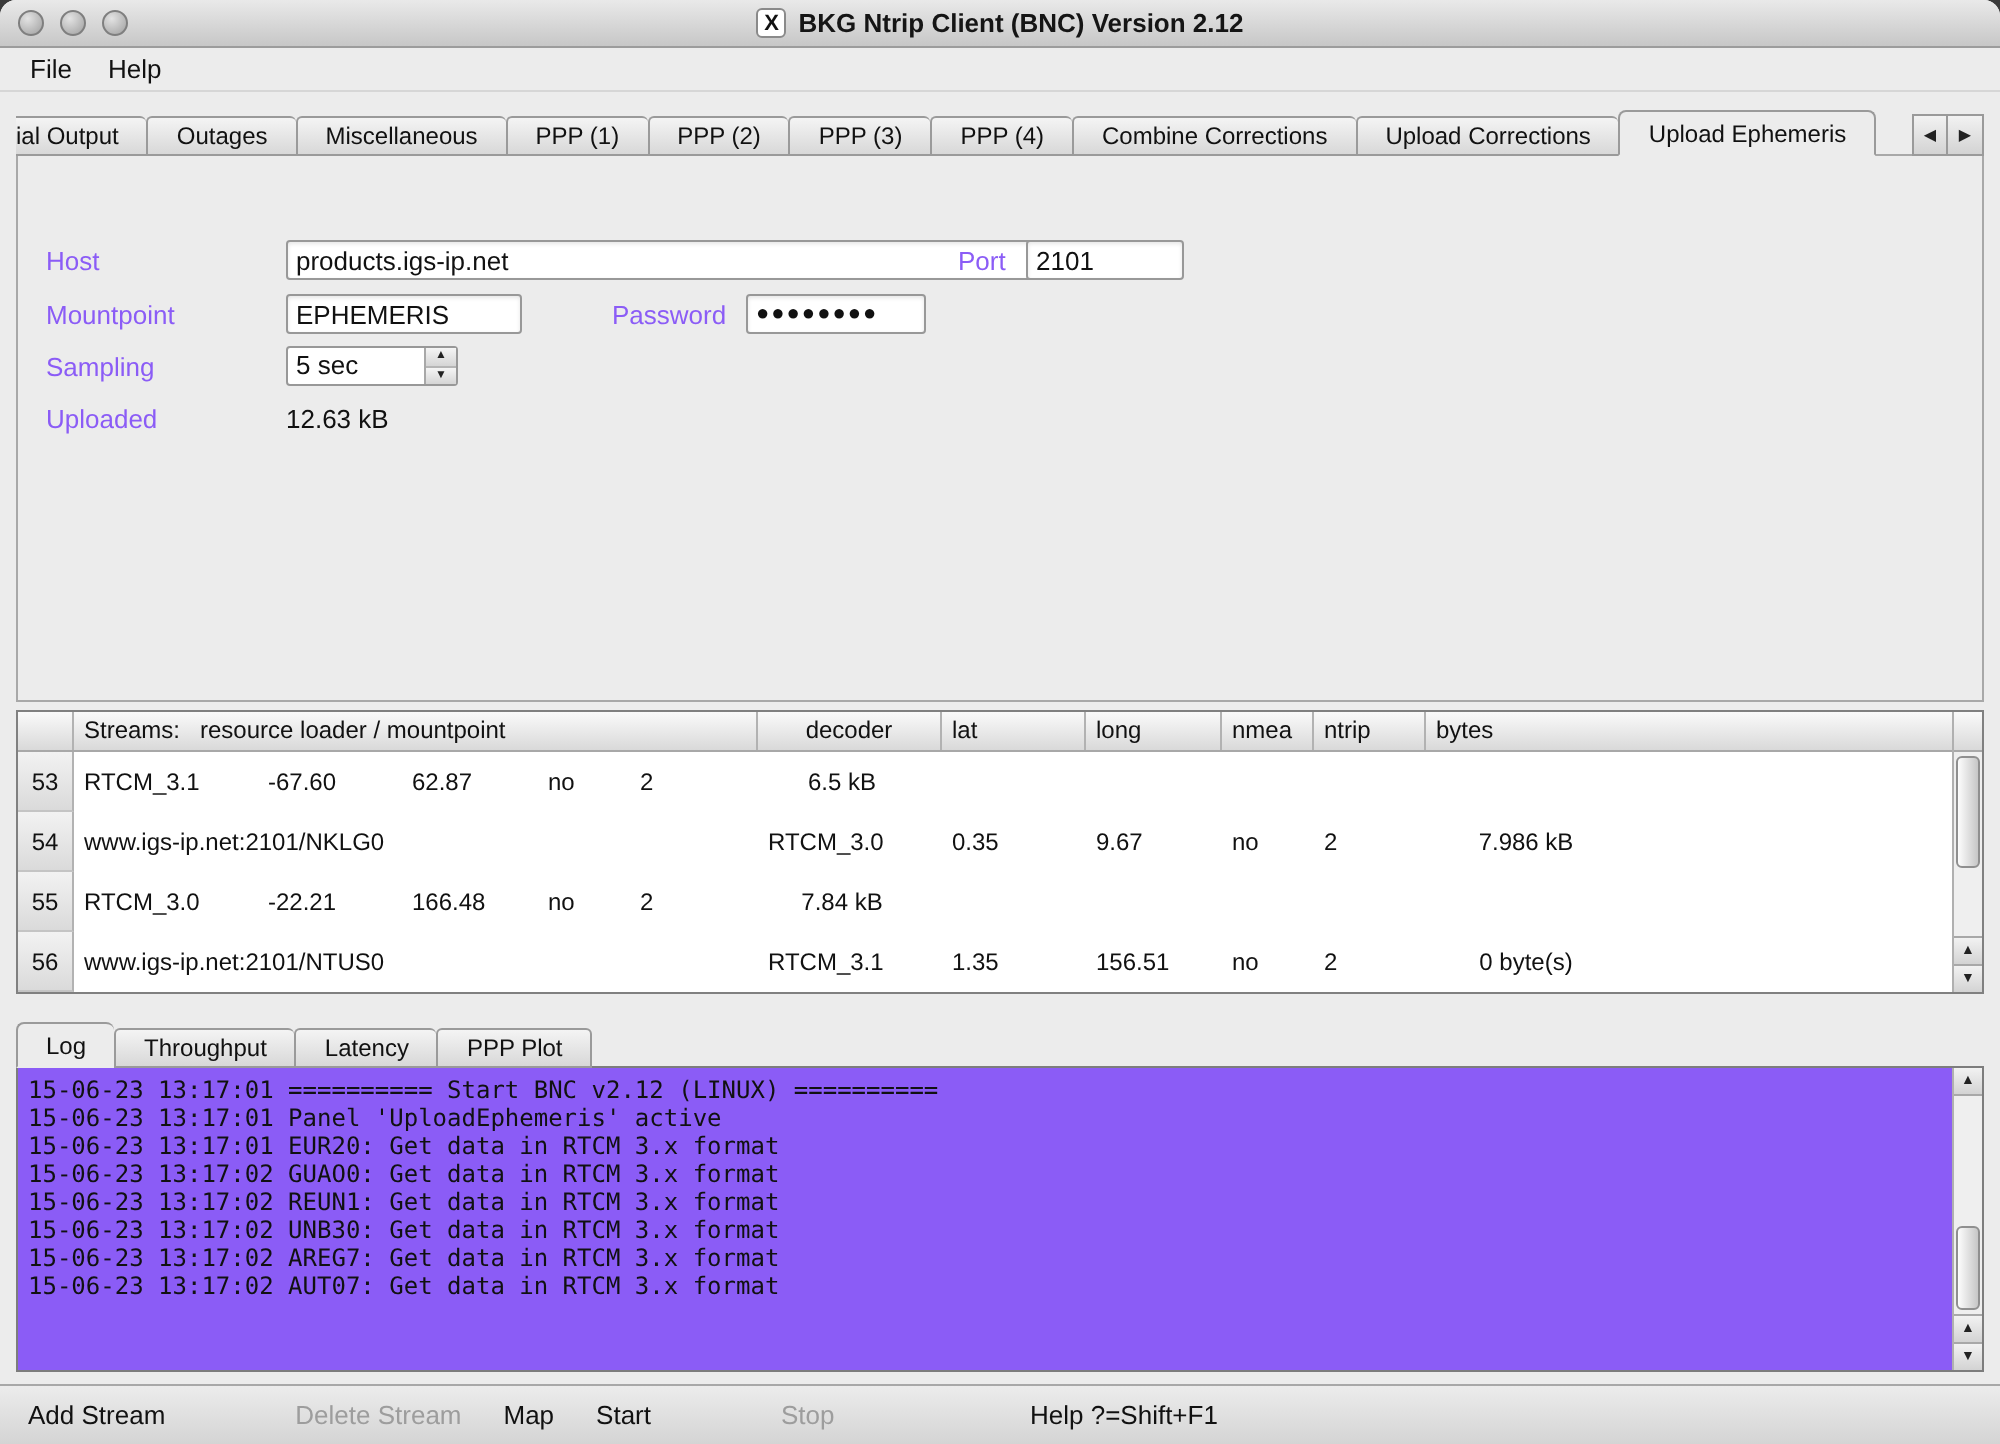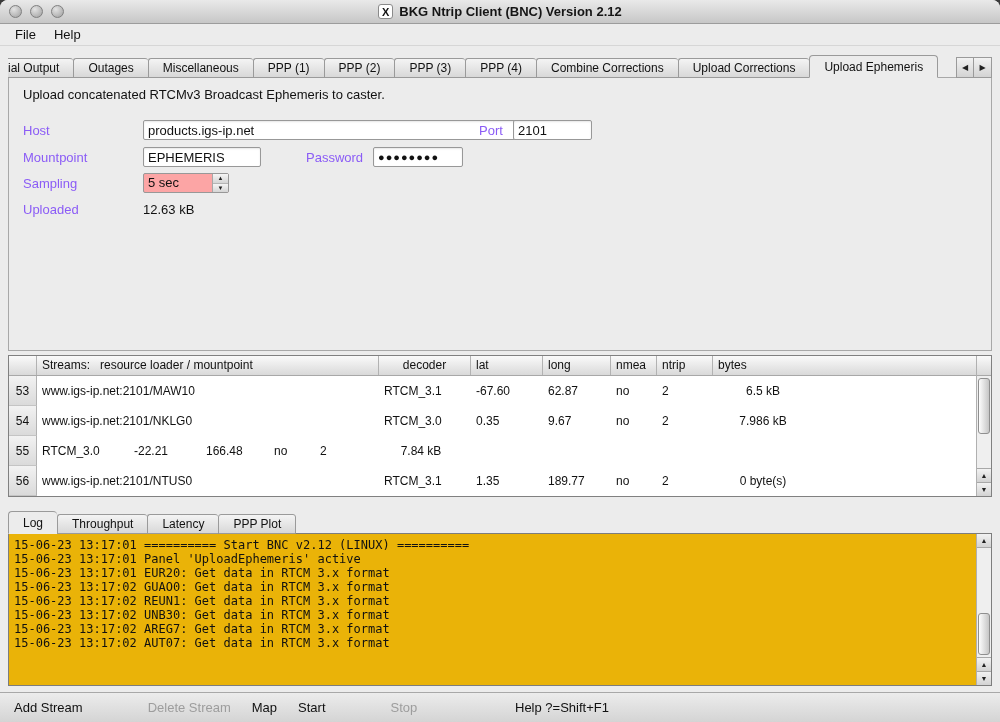--- a/index.html
+++ b/index.html
@@ -41,21 +41,21 @@
   .mainpanel { position:absolute; top:77px; left:8px; right:8px; height:274px;
     border:1px solid #a8a8a8; background:#ececec; z-index:1; }
   .desc { position:absolute; left:14px; top:9px; font-size:13px; color:#111; }
   .lbl { position:absolute; font-size:13px; color:#8b5cf6; }
   .field { position:absolute; height:20px; border:1px solid #989898; background:#fff; color:#111;
     font-family:"Liberation Sans",sans-serif; font-size:13px; padding:0 4px; border-radius:2px;
     box-shadow:inset 0 1px 2px rgba(0,0,0,0.10); }
   .pwd { letter-spacing:1px; font-size:11px; }
   .static-val { position:absolute; font-size:13px; color:#111; }
   .spinbox { position:absolute; left:134px; top:95px; width:86px; height:20px; display:flex;
-    border:1px solid #989898; border-radius:2px; background:#fca5a5; }
+    border:1px solid #989898; border-radius:2px; background:#ffffff; }
   .spin-val { flex:1; font-size:13px; padding:1px 4px; color:#111; }
   .spin-btns { width:16px; display:flex; flex-direction:column; border-left:1px solid #a8a8a8; }
   .spin-b { flex:1; background:linear-gradient(#f5f5f5,#d5d5d5); font-size:6px; color:#222;
     display:flex; align-items:center; justify-content:center; }
   .spin-b:first-child { border-bottom:1px solid #b5b5b5; }
 
   
   .streams { position:absolute; top:355px; left:8px; right:8px; height:142px;
     border:1px solid #808080; background:#fff; }
   .sbody { position:absolute; left:0; top:0; bottom:0; right:15px; overflow:hidden; }
@@ -80,21 +80,21 @@
   .vs-thumb { position:absolute; left:1px; right:1px; border:1px solid #8f8f8f; border-radius:3px;
     background:linear-gradient(90deg,#fdfdfd,#c6c6c6); }
   .vs-btn { position:absolute; left:0; right:0; height:14px; background:linear-gradient(#f2f2f2,#d3d3d3);
     border-top:1px solid #a8a8a8; font-size:7px; color:#222; display:flex; align-items:center; justify-content:center; }
 
   
   .btabs { position:absolute; top:511px; left:8px; height:23px; display:flex; z-index:5; }
 
   
   .logpanel { position:absolute; top:533px; left:8px; right:8px; height:153px;
-    border:1px solid #7d7d7d; background:#eab308; z-index:1; }
+    border:1px solid #7d7d7d; background:#8b5cf6; z-index:1; }
   .logview { position:absolute; left:0; top:0; bottom:0; right:15px; padding:4px 5px; overflow:hidden; }
   .logline { font-family:"DejaVu Sans Mono",monospace; font-size:12px; line-height:14px;
     white-space:pre; color:#111; }
 
   
   .toolbar { position:absolute; left:0; right:0; bottom:0; height:30px;
     background:linear-gradient(#ececec,#d4d4d4); border-top:1px solid #a8a8a8;
     display:flex; align-items:center; font-size:13px; color:#111; padding-left:14px; gap:21px; }
   .tbtn { white-space:nowrap; }
   .tbtn.disabled { color:#9d9d9d;margin-left:44px; }
@@ -133,21 +133,20 @@
     <div class="tab">Combine Corrections</div>
     <div class="tab">Upload Corrections</div>
     <div class="tab active">Upload Ephemeris</div>
   </div>
   <div class="tabscroll">
     <div class="sbtn">◀</div>
     <div class="sbtn">▶</div>
   </div>
 
   <div class="mainpanel">
-    <div class="desc">Upload concatenated RTCMv3 Broadcast Ephemeris to caster.</div>
 
     <span class="lbl" style="left:14px; top:45px;">Host</span>
     <input class="field" style="left: 134px; top: 42px; width: 382px;" value="products.igs-ip.net">
     <span class="lbl" style="left:470px; top:45px;">Port</span>
     <input class="field" style="left: 504px; top: 42px; width: 79px;" value="2101">
 
     <span class="lbl" style="left:14px; top:72px;">Mountpoint</span>
     <input class="field" style="left: 134px; top: 69px; width: 118px;" value="EPHEMERIS">
     <span class="lbl" style="left:297px; top:72px;">Password</span>
     <input class="field pwd" style="left: 364px; top: 69px; width: 90px;" value="●●●●●●●●">
@@ -173,21 +172,20 @@
         <div class="hcell c2">decoder</div>
         <div class="hcell c3">lat</div>
         <div class="hcell c4">long</div>
         <div class="hcell c5">nmea</div>
         <div class="hcell c6">ntrip</div>
         <div class="hcell hfill">bytes</div>
       </div>
 
       <div class="srow">
         <div class="ncell">53</div>
-        <div class="cell c1">www.igs-ip.net:2101/MAW10</div>
         <div class="cell c2">RTCM_3.1</div>
         <div class="cell c3">-67.60</div>
         <div class="cell c4">62.87</div>
         <div class="cell c5">no</div>
         <div class="cell c6">2</div>
         <div class="cell c7">6.5 kB</div>
         <div class="cell cfill"></div>
       </div>
       <div class="srow">
         <div class="ncell">54</div>
@@ -208,21 +206,21 @@
         <div class="cell c5">no</div>
         <div class="cell c6">2</div>
         <div class="cell c7">7.84 kB</div>
         <div class="cell cfill"></div>
       </div>
       <div class="srow">
         <div class="ncell">56</div>
         <div class="cell c1">www.igs-ip.net:2101/NTUS0</div>
         <div class="cell c2">RTCM_3.1</div>
         <div class="cell c3">1.35</div>
-        <div class="cell c4">189.77</div>
+        <div class="cell c4">156.51</div>
         <div class="cell c5">no</div>
         <div class="cell c6">2</div>
         <div class="cell c7">0 byte(s)</div>
         <div class="cell cfill"></div>
       </div>
     </div>
     <div class="vscroll">
       <div class="vs-cap"></div>
       <div class="vs-thumb" style="top:22px; height:56px;"></div>
       <div class="vs-btn" style="bottom:14px;">▲</div>

